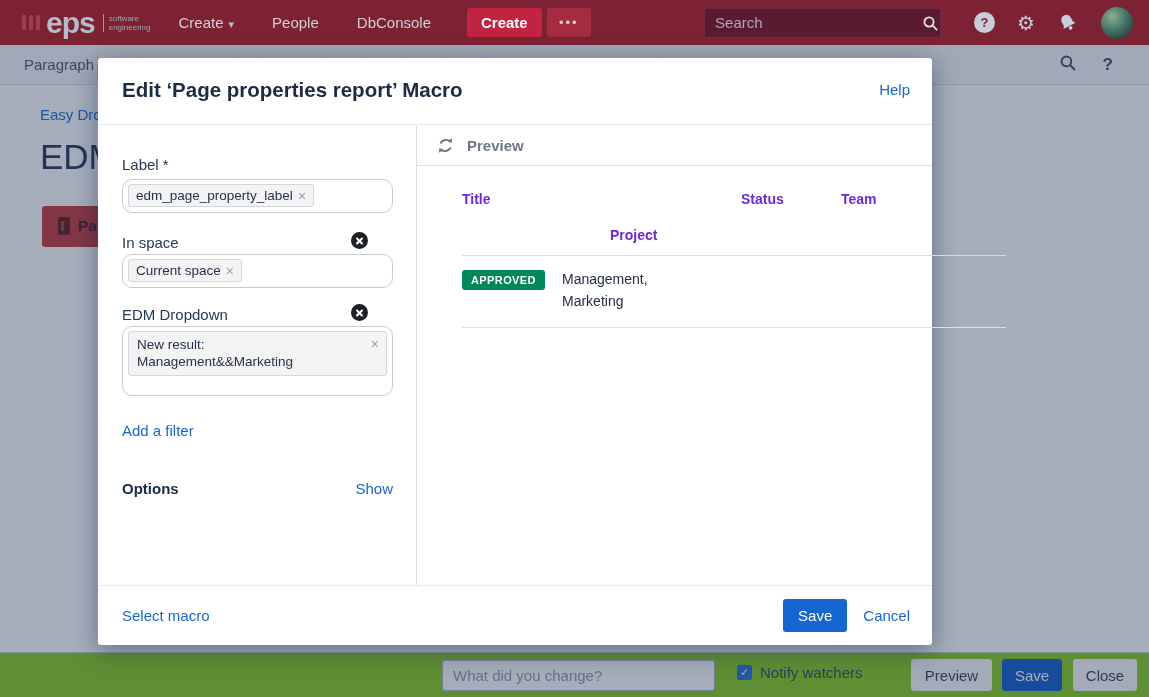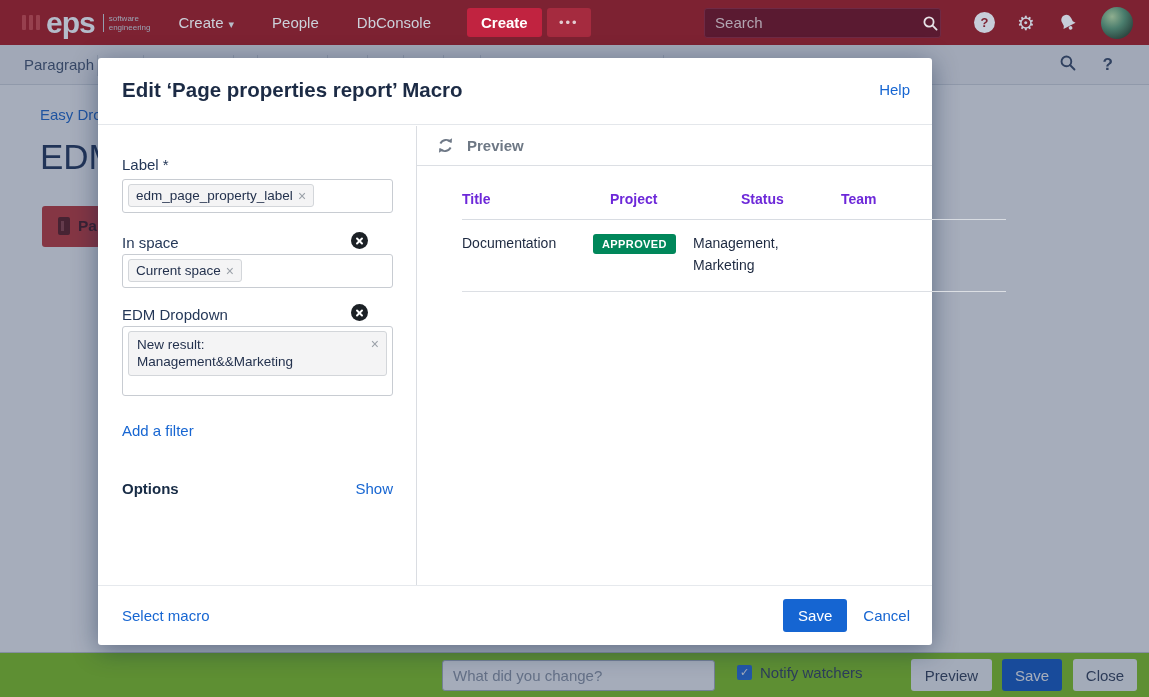--- a/index.html
+++ b/index.html
@@ -76,21 +76,21 @@
   
   .modal { position:absolute; left:98px; top:58px; width:834px; height:587px; background:#fff;
            border-radius:3px; box-shadow:0 5px 26px rgba(9,30,66,.45); z-index:10; }
   .modal-header { position:relative; height:67px; border-bottom:1px solid #e4e7eb; }
   .modal-title { position:absolute; left:24px; top:20px; font-size:20.5px; font-weight:bold; color:#1c2b45; }
   .modal-help { position:absolute; right:22px; top:23px; font-size:15px; color:#1766d2; cursor:pointer; }
   .modal-body { position:absolute; left:0; top:68px; right:0; bottom:60px; }
 
   .left-pane { position:absolute; left:0; top:0; bottom:0; width:319px; border-right:1px solid #dadde2; }
   .field-label { position:absolute; left:24px; font-size:15px; color:#253858; }
-  .field-box { position:absolute; left:24px; width:271px; border:1px solid #c8ccd2; border-radius:3px;
+  .field-box { position:absolute; left:24px; width:271px; border:1px solid #c8ccd2; border-radius:10px;
                background:#fff; padding:4px 5px; }
   .tag { display:inline-flex; align-items:center; gap:5px; background:#f4f4f5; border:1px solid #d3d6da;
          border-radius:3px; padding:3px 7px; font-size:13.5px; color:#24324e; max-width:100%; }
   .tag .x { color:#9aa0a8; font-size:14px; line-height:12px; cursor:pointer; }
   .tag-tall { position:relative; display:block; padding:4px 24px 5px 8px; line-height:17px; }
   .tag-tall .x { position:absolute; right:7px; top:6px; }
   .clear-btn { position:absolute; left:253px; width:17px; height:17px; border-radius:50%; background:#1c2126;
                cursor:pointer; }
   .clear-btn::before, .clear-btn::after { content:""; position:absolute; left:4px; top:7.5px; width:9px;
                height:2px; background:#fff; border-radius:1px; }
@@ -105,21 +105,21 @@
   .preview-head { position:relative; height:40px; border-bottom:1px solid #dcdfe4; }
   .refresh-icon { position:absolute; left:19px; top:10px; cursor:pointer; }
   .preview-title { position:absolute; left:50px; top:11px; font-size:15px; font-weight:bold; color:#6e7885; }
   .ptable { position:absolute; left:45px; top:62px; width:544px; }
   .prow { display:flex; }
   .phead { border-bottom:1px solid #d8dce2; padding-bottom:9px; }
   .phead .pcell { font-weight:bold; color:#6d28d9; }
   .pdata { border-bottom:1px solid #dcdfe4; padding:12px 0 15px; }
   .pcell { font-size:14px; color:#1d2940; line-height:22px; }
   .c-title { width:148px; padding-right:24px; }
-  .c-project { width:131px; }
+  .c-project { width:131px;margin-top:36px; }
   .c-status { width:100px; }
   .c-team { width:165px; padding-right:50px; }
   .row-link { color:#1766d2; cursor:pointer; }
   .badge { display:inline-block; background:#00875a; color:#fff; font-size:11px; font-weight:bold;
            letter-spacing:.4px; border-radius:3px; padding:3px 9px; line-height:14px; }
 
   .modal-footer { position:absolute; left:0; right:0; bottom:0; height:60px; border-top:1px solid #e6e9ed;
                   display:flex; align-items:center; padding:0 22px 0 24px; }
   .select-macro { font-size:15px; color:#1766d2; cursor:pointer; }
   .footer-spacer { flex:1; }
@@ -269,21 +269,20 @@
       </div>
 
       <div class="ptable">
         <div class="prow phead">
           <div class="pcell c-title">Title</div>
           <div class="pcell c-project">Project</div>
           <div class="pcell c-status">Status</div>
           <div class="pcell c-team">Team</div>
         </div>
         <div class="prow pdata">
-          <div class="pcell c-project">Documentation</div>
           <div class="pcell c-status"><span class="badge">APPROVED</span></div>
           <div class="pcell c-team">Management, Marketing</div>
         </div>
       </div>
     </div>
   </div>
 
   <div class="modal-footer">
     <span class="select-macro">Select macro</span>
     <span class="footer-spacer"></span>

